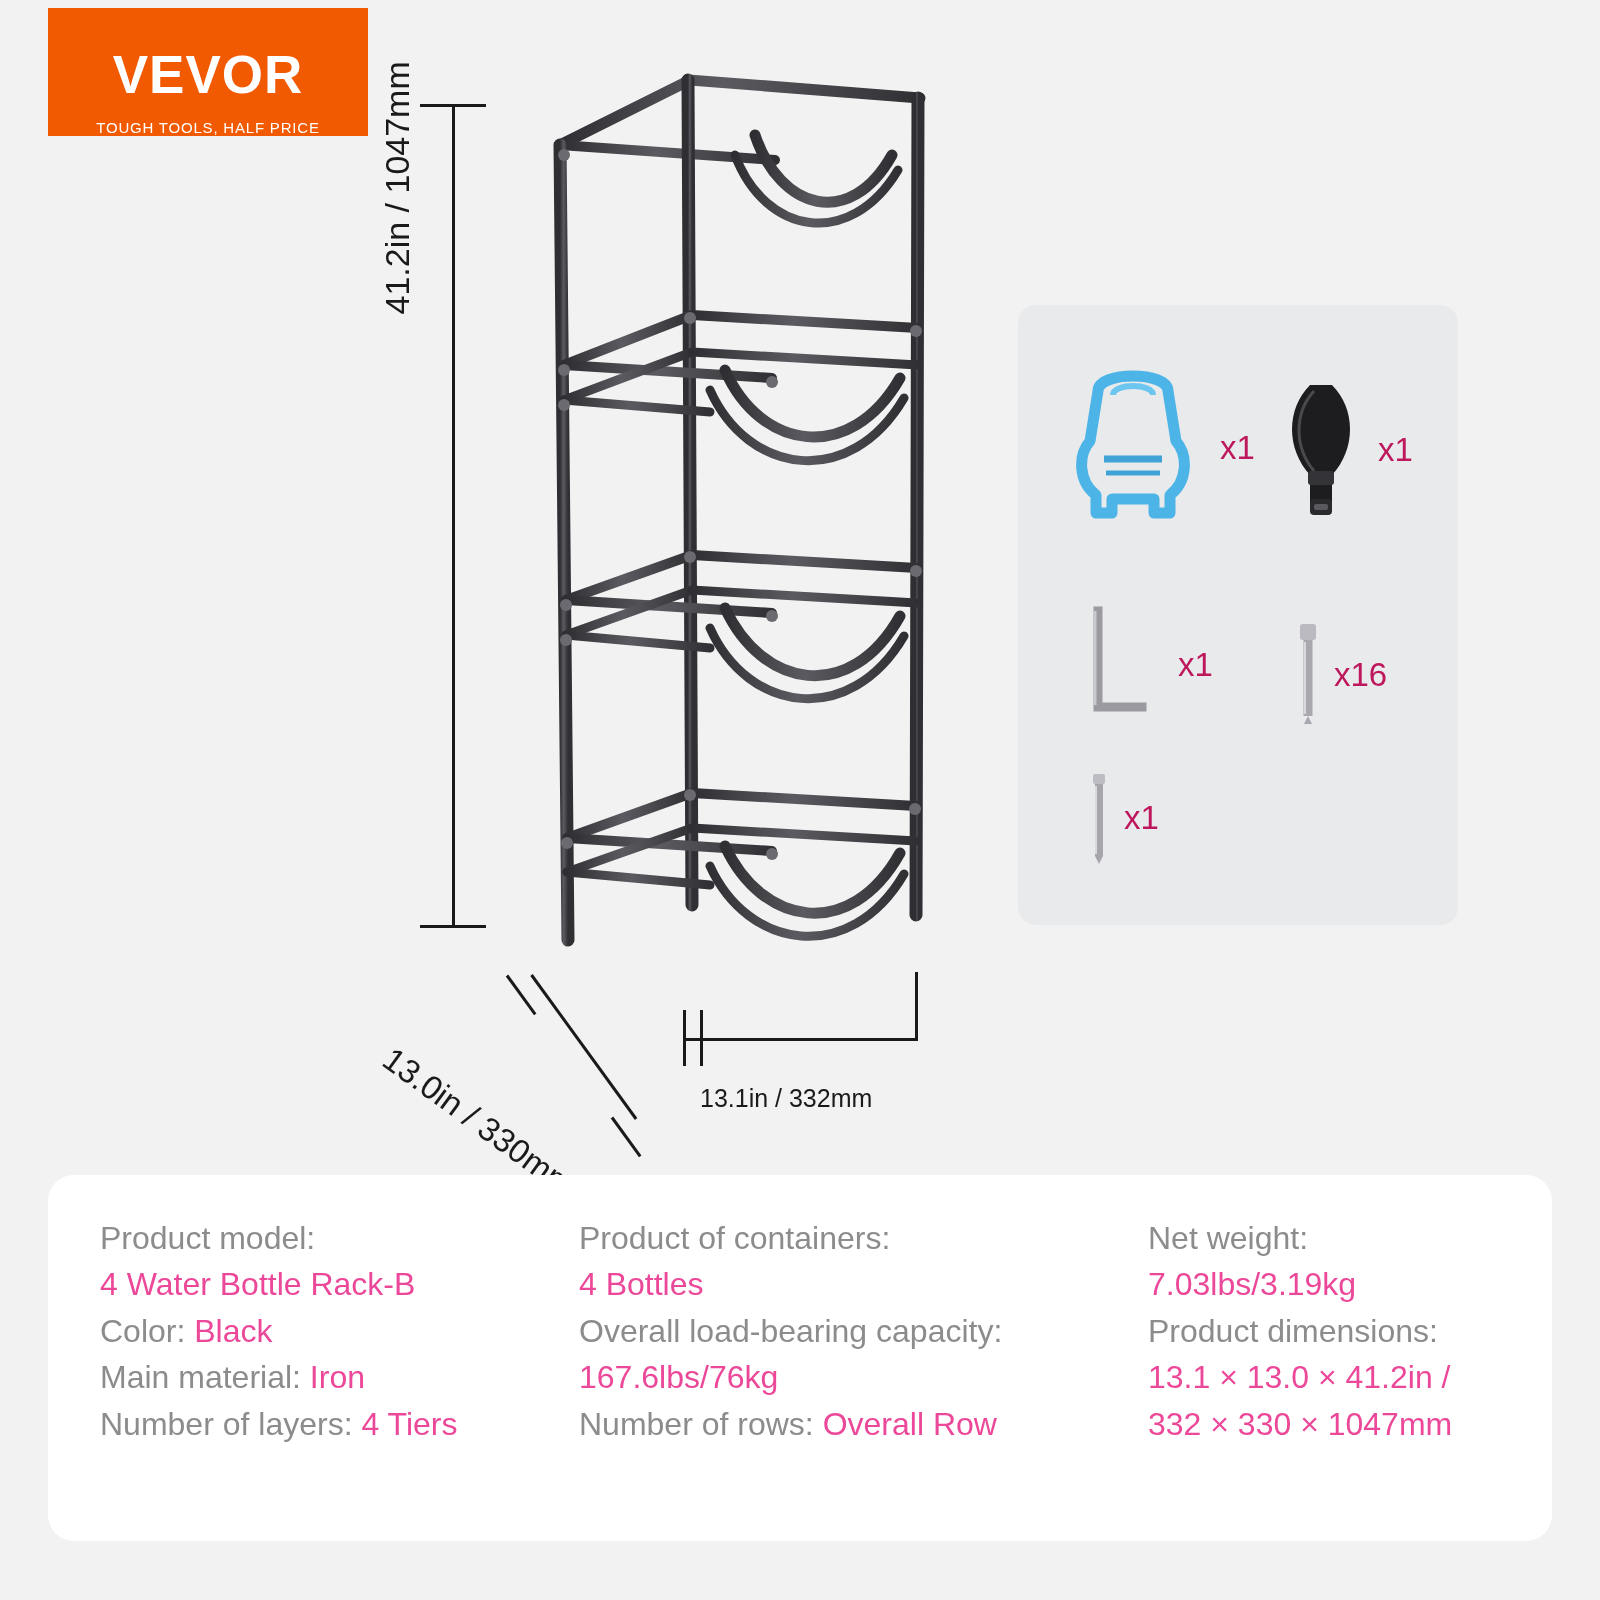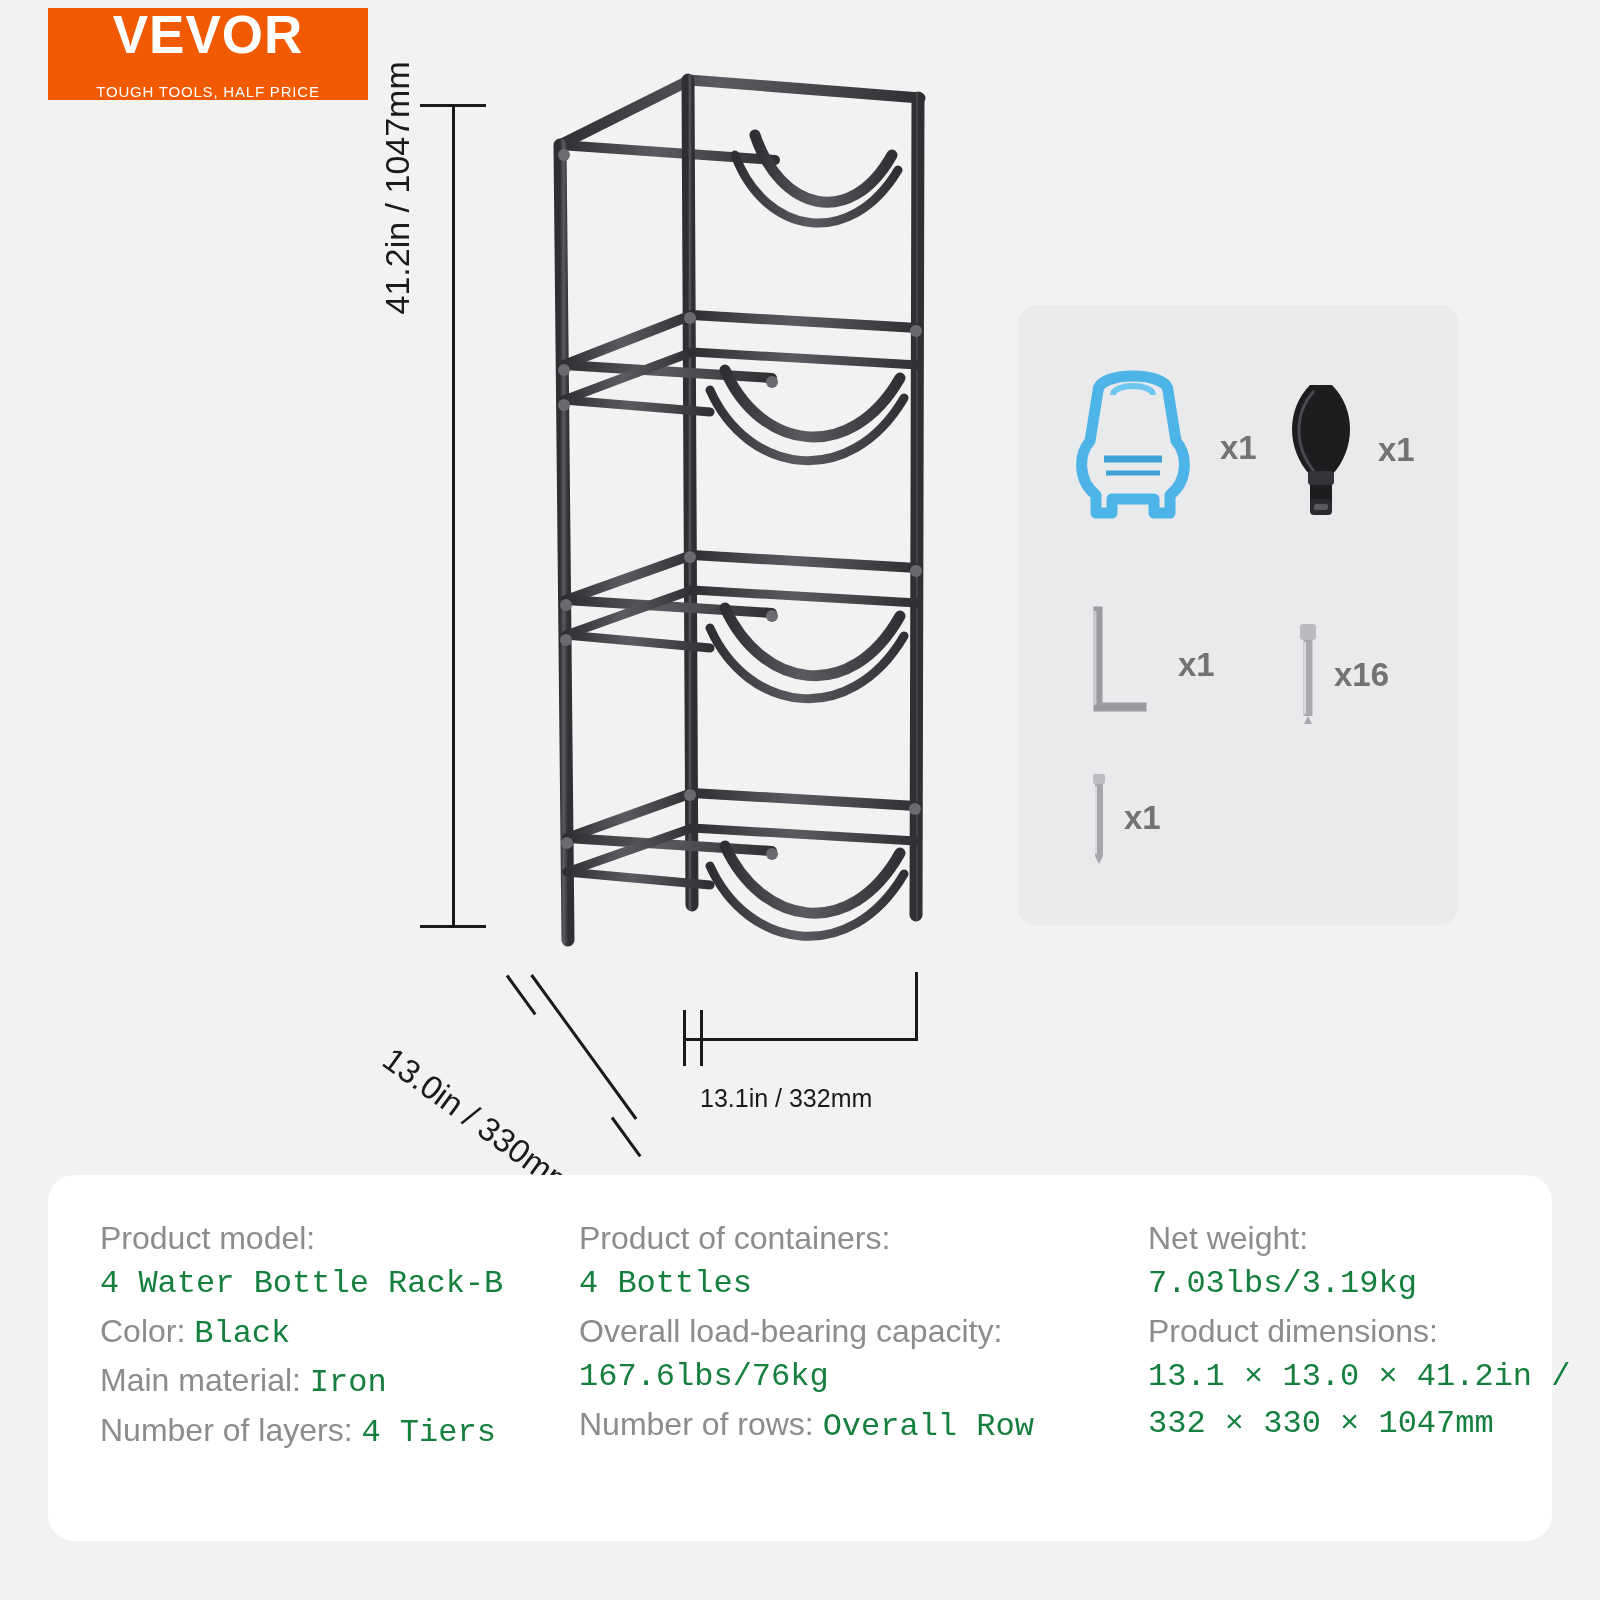--- a/index.html
+++ b/index.html
@@ -14,26 +14,26 @@
     position: relative;
     overflow: hidden;
   }
 
   
   .logo-box {
     position: absolute;
     left: 48px;
     top: 8px;
     width: 320px;
-    height: 92px;
+    height: 128px;
     background: #f15a00;
     display: flex;
     flex-direction: column;
     align-items: center;
-    justify-content: space-between;
+    justify-content: flex-end;
   }
   .logo-word {
     color: #ffffff;
     font-size: 53px;
     font-weight: bold;
     letter-spacing: 1px;
     line-height: 1;
   }
   .logo-tag {
     color: #ffffff;
@@ -182,24 +182,23 @@
     background: #e9eaec;
     border-radius: 18px;
   }
   .part {
     position: absolute;
     display: flex;
     align-items: center;
   }
   .part-qty {
     font-size: 33px;
-    color: #737373;
+    color: #be185d;
     margin-left: 12px;
     white-space: nowrap;
-    font-weight: bold;
   }
   .part-handle { left: 40px; top: 58px; }
   .part-strap  { left: 262px; top: 70px; }
   .part-wrench { left: 62px;  top: 300px; }
   .part-screw  { left: 276px; top: 315px; }
   .part-anchor { left: 68px;  top: 465px; }
 
   
   .spec-card {
     position: absolute;
@@ -222,22 +221,21 @@
   .spec-row {
     font-size: 32px;
     line-height: 1.45;
     color: #1a1a1a;
     white-space: nowrap;
   }
   .spec-key {
     color: #8c8c8c;
   }
   .spec-val {
-    color: #15803d;
-    font-family: Liberation Mono, monospace;
+    color: #ec4899;
   }
   .spec-row.block .spec-key { display: block; }
   .spec-row.block .spec-val { display: block; }
 </style>
 </head>
 <body>
 
 <div class="logo-box">
   <div class="logo-word">VEVOR</div>
   <div class="logo-tag">TOUGH TOOLS, HALF PRICE</div>

